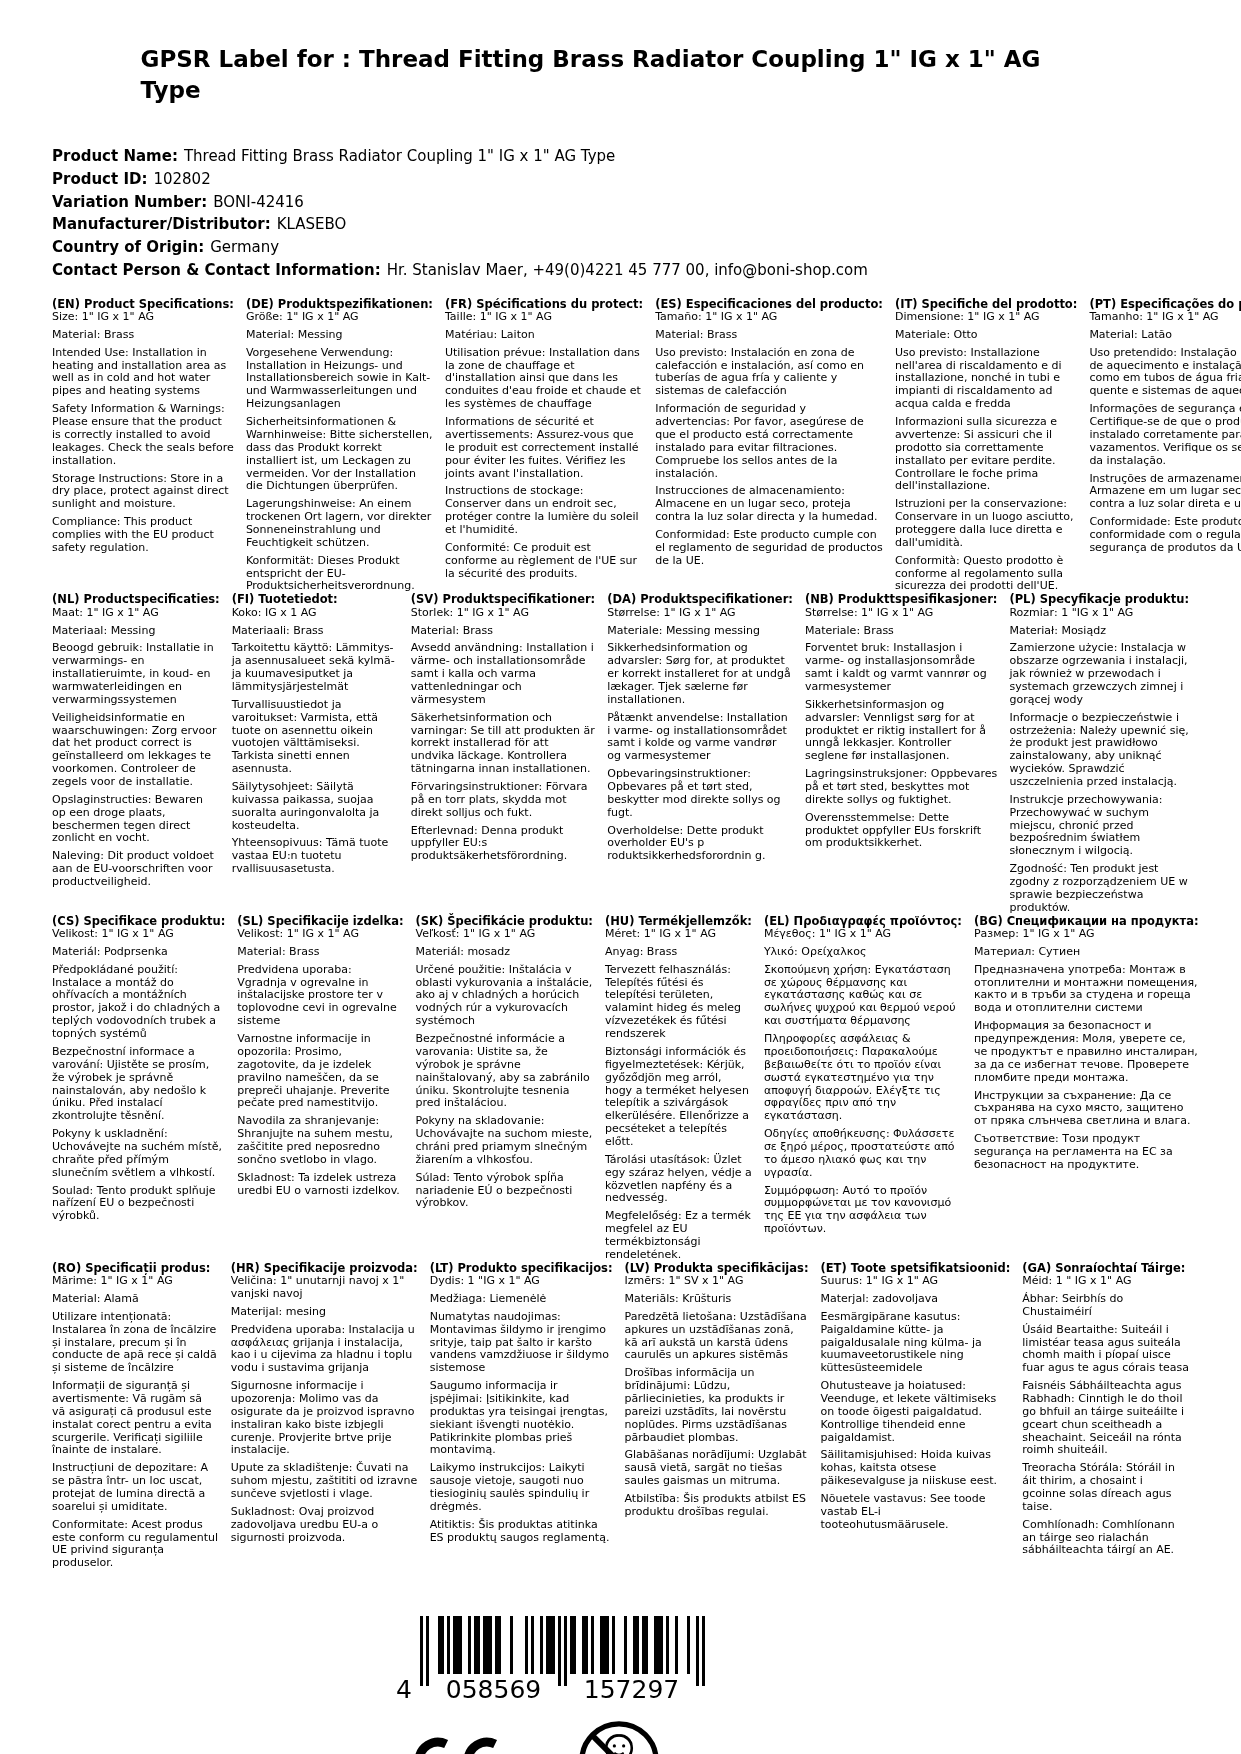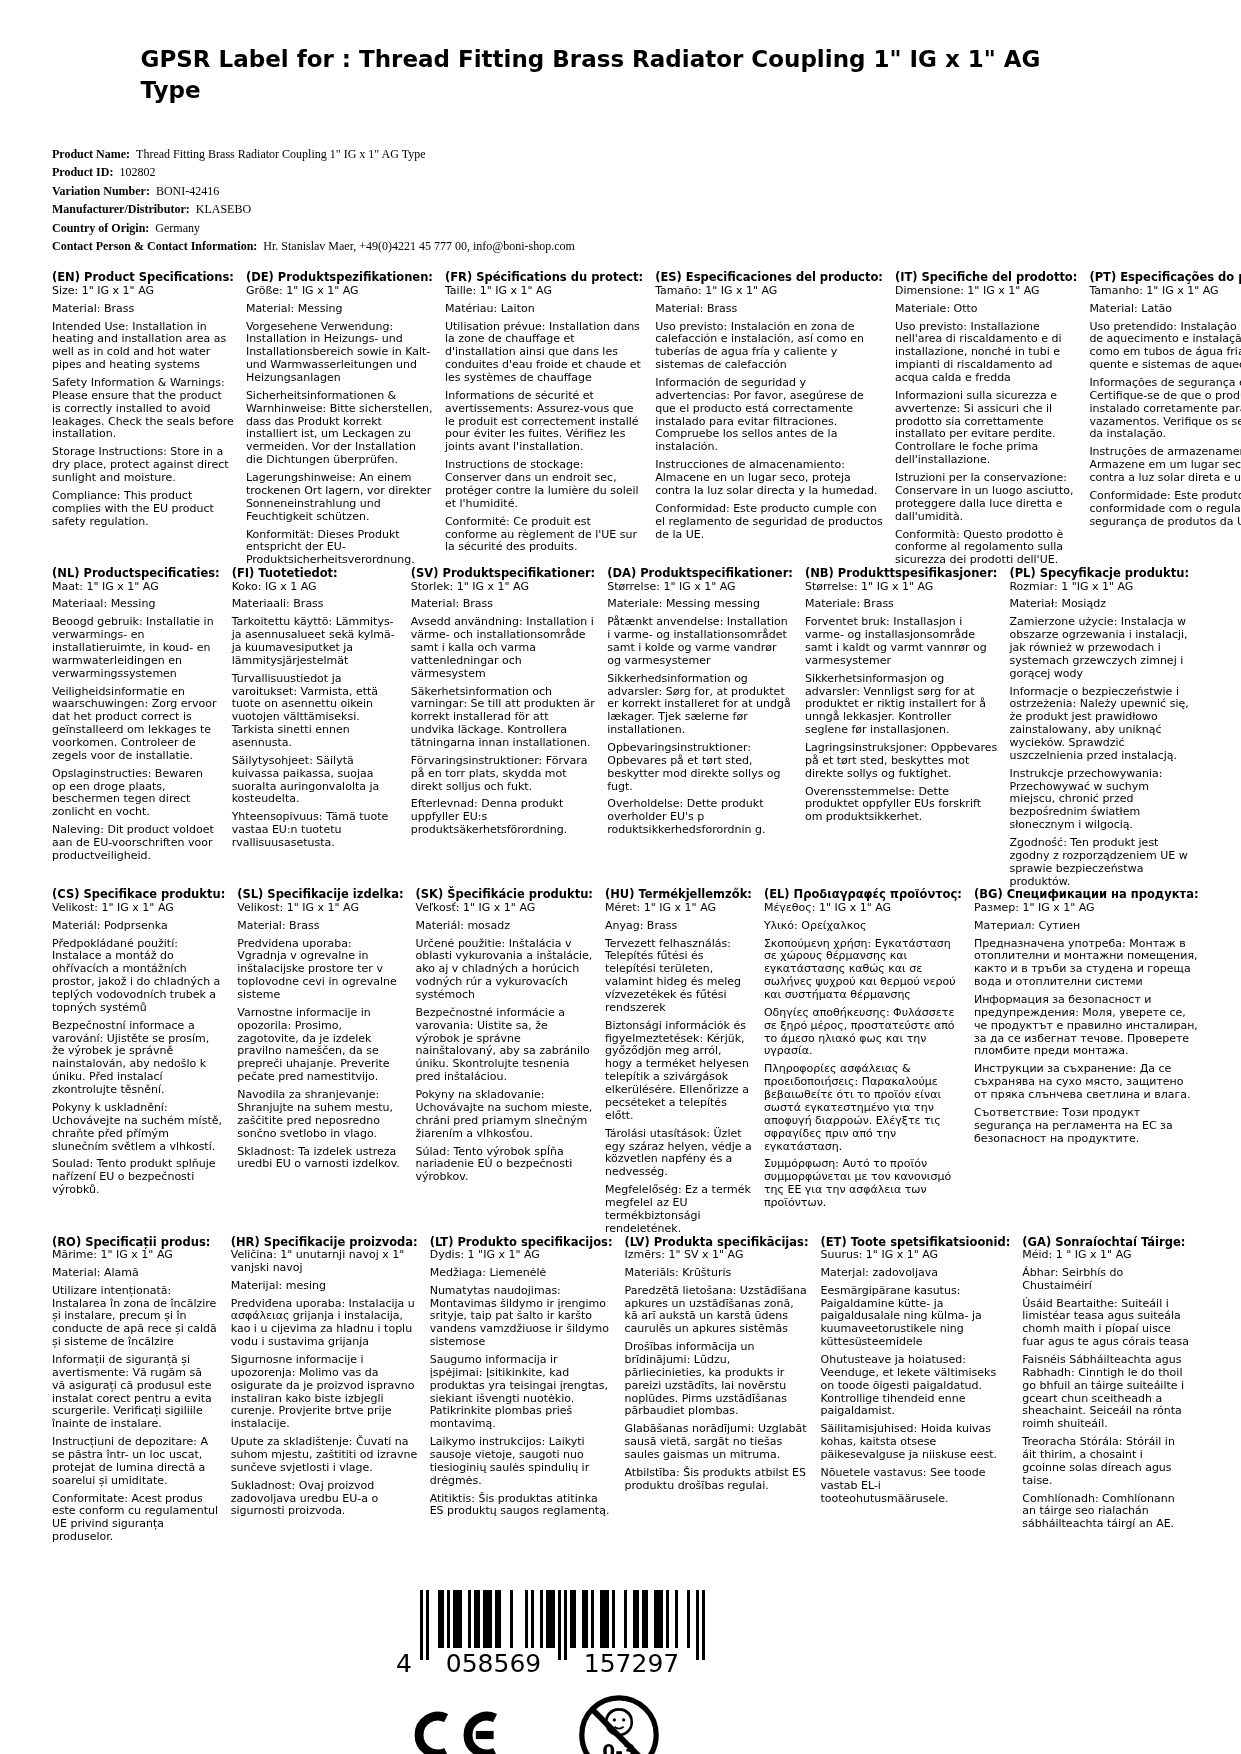--- a/index.html
+++ b/index.html
@@ -1,19 +1,19 @@
 <!DOCTYPE html>
 <html><head>
 <meta charset="utf-8">
 <style>
   html,body{margin:0;padding:0;background:#fff;}
   body{width:1241px;height:1754px;overflow:hidden;font-family:"DejaVu Sans","Liberation Sans",sans-serif;color:#000;}
   .page{padding:44px 52px 0 52px;}
   .doc-title{font-size:23px;font-weight:bold;line-height:1.35;max-width:960px;margin:0 auto;}
-  .product-info{margin-top:40px;font-size:12px;line-height:1.45;font-family:Liberation Serif, serif;}
+  .product-info{margin-top:40px;font-size:15px;line-height:1.45;}
   .product-info .row{margin:0 0 1px 0;}
   .product-info .lbl{font-weight:bold;}
   .product-info .val{margin-left:6px;}
   .spec-grid{margin-top:16px;}
   .spec-row{display:grid;grid-template-columns:repeat(6,1fr);column-gap:12px;}
   .spec-row.fixed{min-height:278px;}
   .spec-block{font-size:11px;line-height:1.17;}
   .spec-block h3{font-size:11.5px;font-weight:bold;margin:0;white-space:nowrap;overflow:visible;}
   .spec-block p{margin:5px 0 0 0;}
   .spec-block p.first{margin-top:0;}
@@ -117,22 +117,22 @@
           <p>Material: Brass</p>
           <p>Avsedd användning: Installation i värme- och installationsområde samt i kalla och varma vattenledningar och värmesystem</p>
           <p>Säkerhetsinformation och varningar: Se till att produkten är korrekt installerad för att undvika läckage. Kontrollera tätningarna innan installationen.</p>
           <p>Förvaringsinstruktioner: Förvara på en torr plats, skydda mot direkt solljus och fukt.</p>
           <p>Efterlevnad: Denna produkt uppfyller EU:s produktsäkerhetsförordning.</p>
         </div>
         <div class="spec-block">
           <h3>(DA) Produktspecifikationer:</h3>
           <p class="first">Størrelse: 1" IG x 1" AG</p>
           <p>Materiale: Messing messing</p>
+          <p>Sikkerhedsinformation og advarsler: Sørg for, at produktet er korrekt installeret for at undgå lækager. Tjek sælerne før installationen.</p>
           <p>Påtænkt anvendelse: Installation i varme- og installationsområdet samt i kolde og varme vandrør og varmesystemer</p>
-          <p>Sikkerhedsinformation og advarsler: Sørg for, at produktet er korrekt installeret for at undgå lækager. Tjek sælerne før installationen.</p>
           <p>Opbevaringsinstruktioner: Opbevares på et tørt sted, beskytter mod direkte sollys og fugt.</p>
           <p>Overholdelse: Dette produkt overholder EU's p roduktsikkerhedsforordnin g.</p>
         </div>
         <div class="spec-block">
           <h3>(NB) Produkttspesifikasjoner:</h3>
           <p class="first">Størrelse: 1" IG x 1" AG</p>
           <p>Materiale: Brass</p>
           <p>Forventet bruk: Installasjon i varme- og installasjonsområde samt i kaldt og varmt vannrør og varmesystemer</p>
           <p>Sikkerhetsinformasjon og advarsler: Vennligst sørg for at produktet er riktig installert for å unngå lekkasjer. Kontroller seglene før installasjonen.</p>
           <p>Lagringsinstruksjoner: Oppbevares på et tørt sted, beskyttes mot direkte sollys og fuktighet.</p>
@@ -183,22 +183,22 @@
           <p>Tervezett felhasználás: Telepítés fűtési és telepítési területen, valamint hideg és meleg vízvezetékek és fűtési rendszerek</p>
           <p>Biztonsági információk és figyelmeztetések: Kérjük, győződjön meg arról, hogy a terméket helyesen telepítik a szivárgások elkerülésére. Ellenőrizze a pecséteket a telepítés előtt.</p>
           <p>Tárolási utasítások: Üzlet egy száraz helyen, védje a közvetlen napfény és a nedvesség.</p>
           <p>Megfelelőség: Ez a termék megfelel az EU termékbiztonsági rendeletének.</p>
         </div>
         <div class="spec-block">
           <h3>(EL) Προδιαγραφές προϊόντος:</h3>
           <p class="first">Μέγεθος: 1" IG x 1" AG</p>
           <p>Υλικό: Ορείχαλκος</p>
           <p>Σκοπούμενη χρήση: Εγκατάσταση σε χώρους θέρμανσης και εγκατάστασης καθώς και σε σωλήνες ψυχρού και θερμού νερού και συστήματα θέρμανσης</p>
+          <p>Πληροφορίες ασφάλειας &amp; προειδοποιήσεις: Παρακαλούμε βεβαιωθείτε ότι το προϊόν είναι σωστά εγκατεστημένο για την αποφυγή διαρροών. Ελέγξτε τις σφραγίδες πριν από την εγκατάσταση.</p>
           <p>Οδηγίες αποθήκευσης: Φυλάσσετε σε ξηρό μέρος, προστατεύστε από το άμεσο ηλιακό φως και την υγρασία.</p>
-          <p>Πληροφορίες ασφάλειας &amp; προειδοποιήσεις: Παρακαλούμε βεβαιωθείτε ότι το προϊόν είναι σωστά εγκατεστημένο για την αποφυγή διαρροών. Ελέγξτε τις σφραγίδες πριν από την εγκατάσταση.</p>
           <p>Συμμόρφωση: Αυτό το προϊόν συμμορφώνεται με τον κανονισμό της ΕΕ για την ασφάλεια των προϊόντων.</p>
         </div>
         <div class="spec-block">
           <h3>(BG) Спецификации на продукта:</h3>
           <p class="first">Размер: 1" IG x 1" AG</p>
           <p>Материал: Сутиен</p>
           <p>Предназначена употреба: Монтаж в отоплителни и монтажни помещения, както и в тръби за студена и гореща вода и отоплителни системи</p>
           <p>Информация за безопасност и предупреждения: Моля, уверете се, че продуктът е правилно инсталиран, за да се избегнат течове. Проверете пломбите преди монтажа.</p>
           <p>Инструкции за съхранение: Да се съхранява на сухо място, защитено от пряка слънчева светлина и влага.</p>
           <p>Съответствие: Този продукт segurança на регламента на ЕС за безопасност на продуктите.</p>

